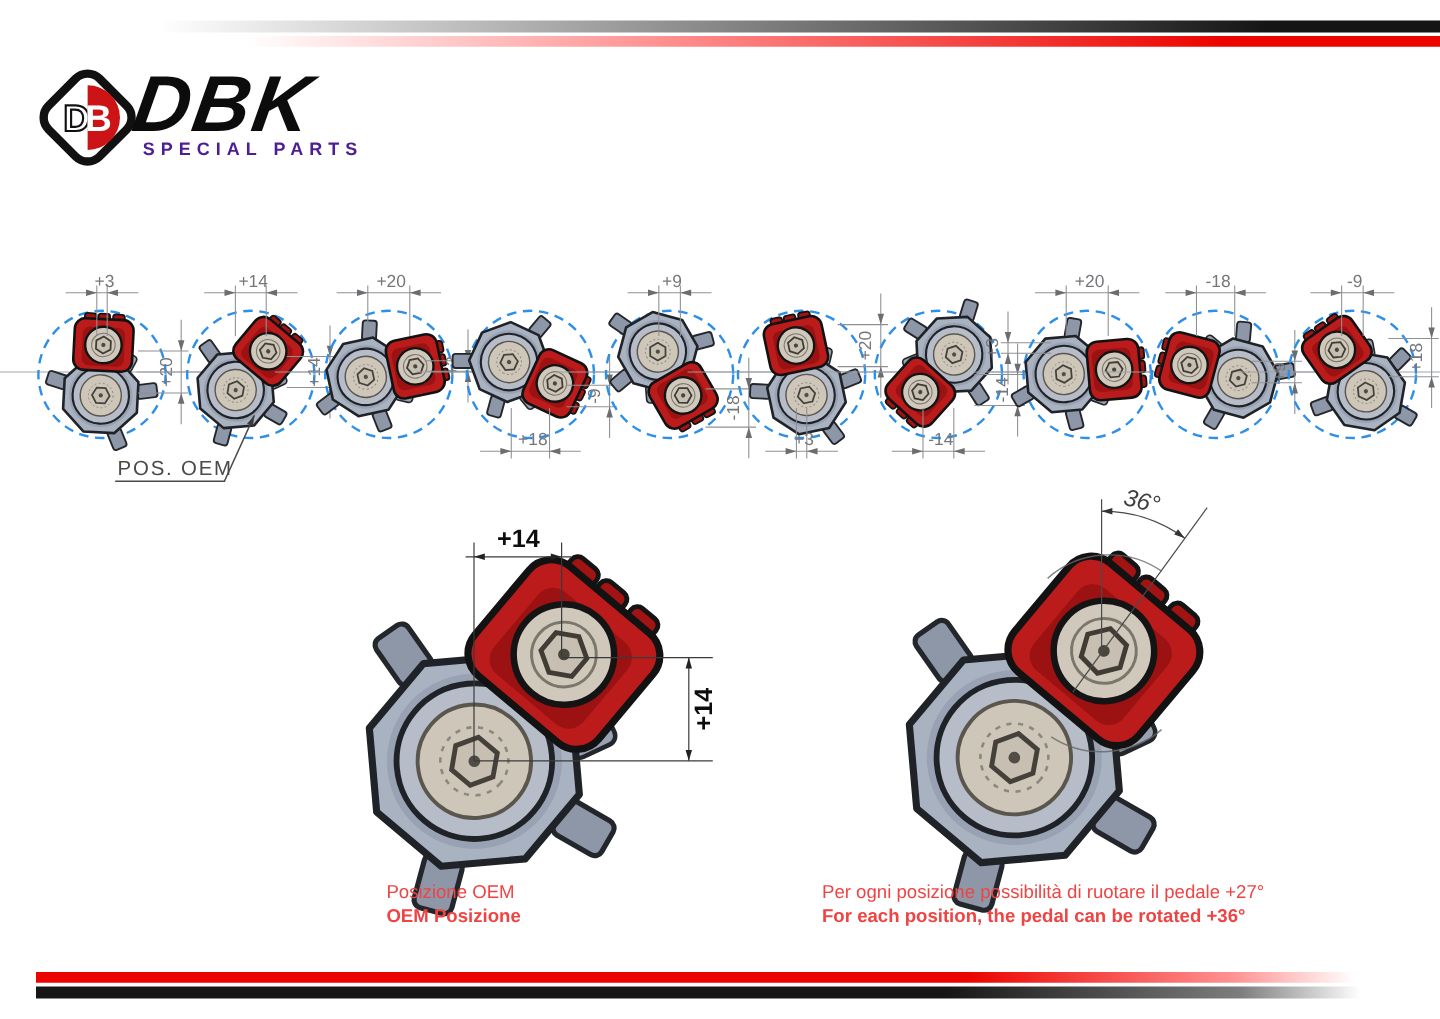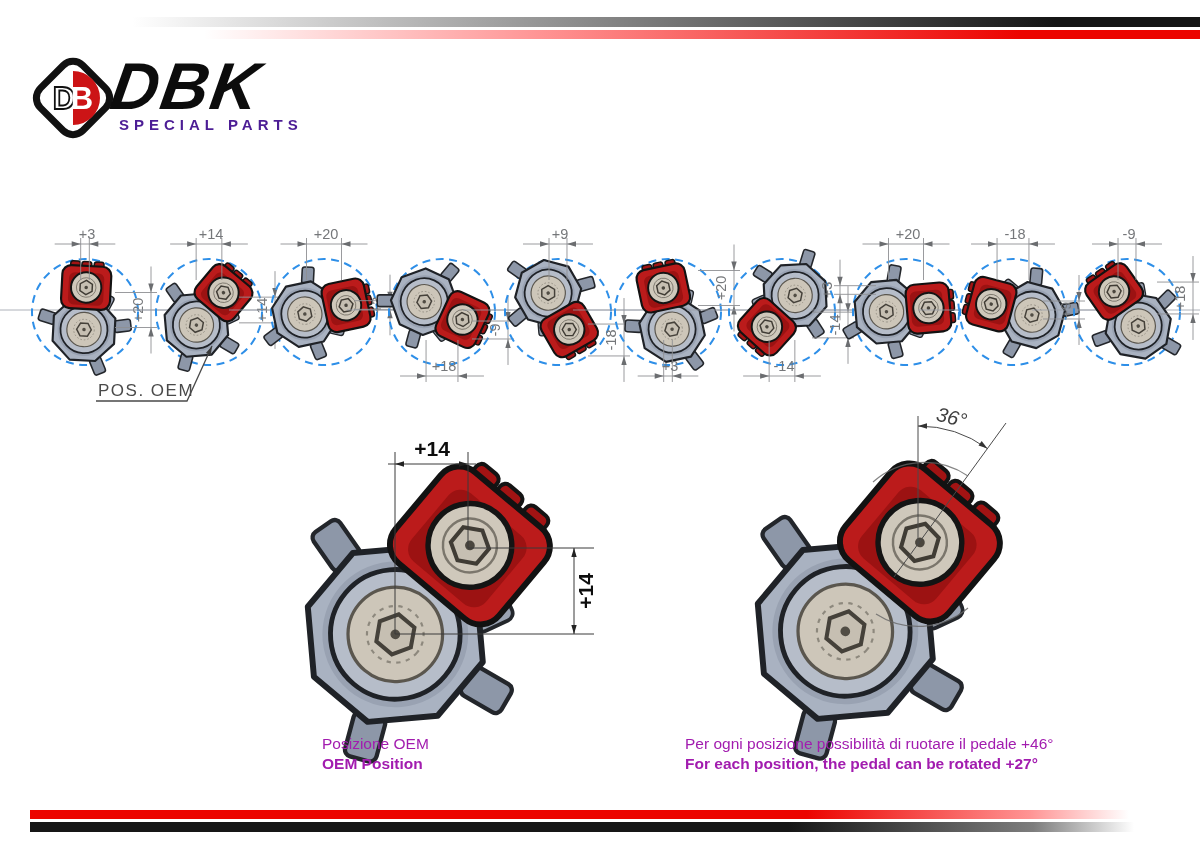--- a/index.html
+++ b/index.html
@@ -23,21 +23,21 @@
   svg{position:absolute;overflow:visible;pointer-events:none;}
   svg text{font-family:"Liberation Sans",sans-serif;}
   #brand-name{
     position:absolute;left:112px;top:53px;font-size:66px;line-height:1;font-weight:bold;
     font-style:italic;color:#0c0c0c;letter-spacing:2px;transform:skewX(-9deg);
   }
   #brand-tagline{
     position:absolute;left:119px;top:116px;font-size:15px;font-weight:bold;
     color:#4c1d95;letter-spacing:5px;white-space:nowrap;
   }
-  .caption{position:absolute;font-size:15.5px;line-height:20px;color:#a21caf;}
+  .caption{position:absolute;font-size:15.5px;line-height:20px;color:#ef4444;}
   .caption .en{font-weight:bold;}
   .dimtext{fill:#75777a;font-size:14.5px;}
   .bolddim{fill:#0d0d0d;font-size:21px;font-weight:bold;}
 </style>
 </head>
 <body>
 
 <div id="page">
 
   <div class="stripe" id="stripe-top-dark"></div>
@@ -802,20 +802,20 @@
     </g>
     <g id="rot-dim-arrows">
         <polygon points="218,26 227.0,23.3 227.0,28.7" fill="#333"></polygon>
         <polygon points="287.4,48.6 278.5,45.5 281.7,41.1" fill="#333"></polygon>
       </g>
     <text transform="translate(250,24) rotate(14)" font-size="20" font-style="italic" fill="#3f3f3f" text-anchor="middle">36°</text>
   </svg>
 
   <div class="caption" style="left:322px;top:734px">
     <div class="it">Posizione OEM</div>
-    <div class="en">OEM Position</div>
+    <div class="en">OEM Posizione</div>
   </div>
   <div class="caption" style="left:685px;top:734px">
-    <div class="it">Per ogni posizione possibilità di ruotare il pedale +46°</div>
-    <div class="en">For each position, the pedal can be rotated +27°</div>
+    <div class="it">Per ogni posizione possibilità di ruotare il pedale +27°</div>
+    <div class="en">For each position, the pedal can be rotated +36°</div>
   </div>
 
 </div>
 
 </body></html>

